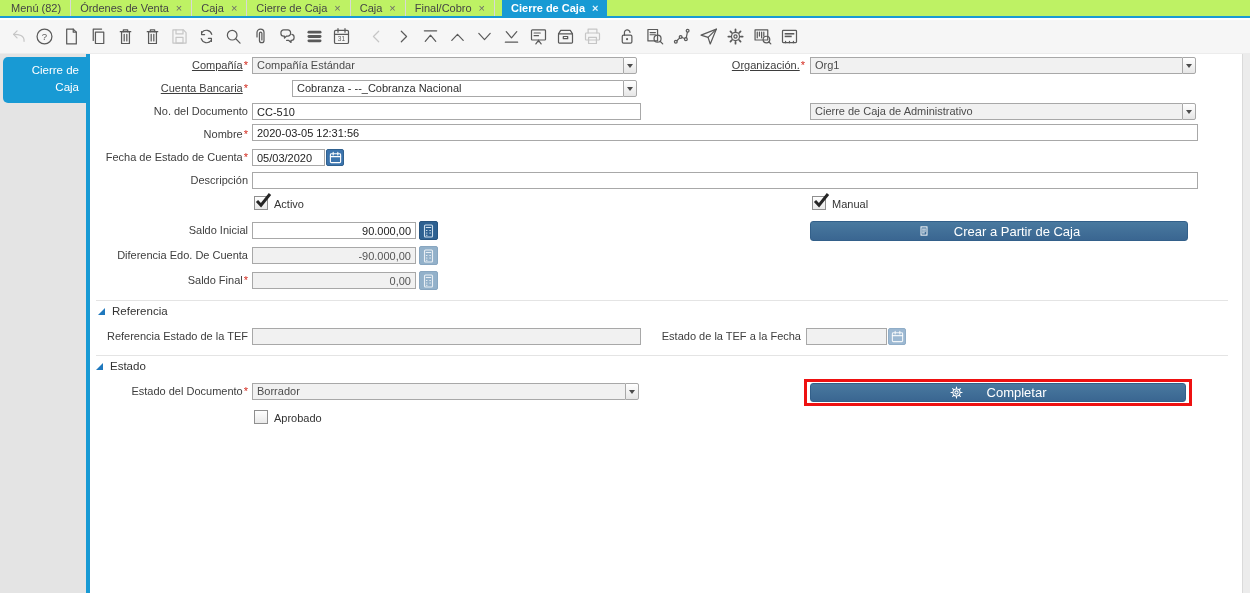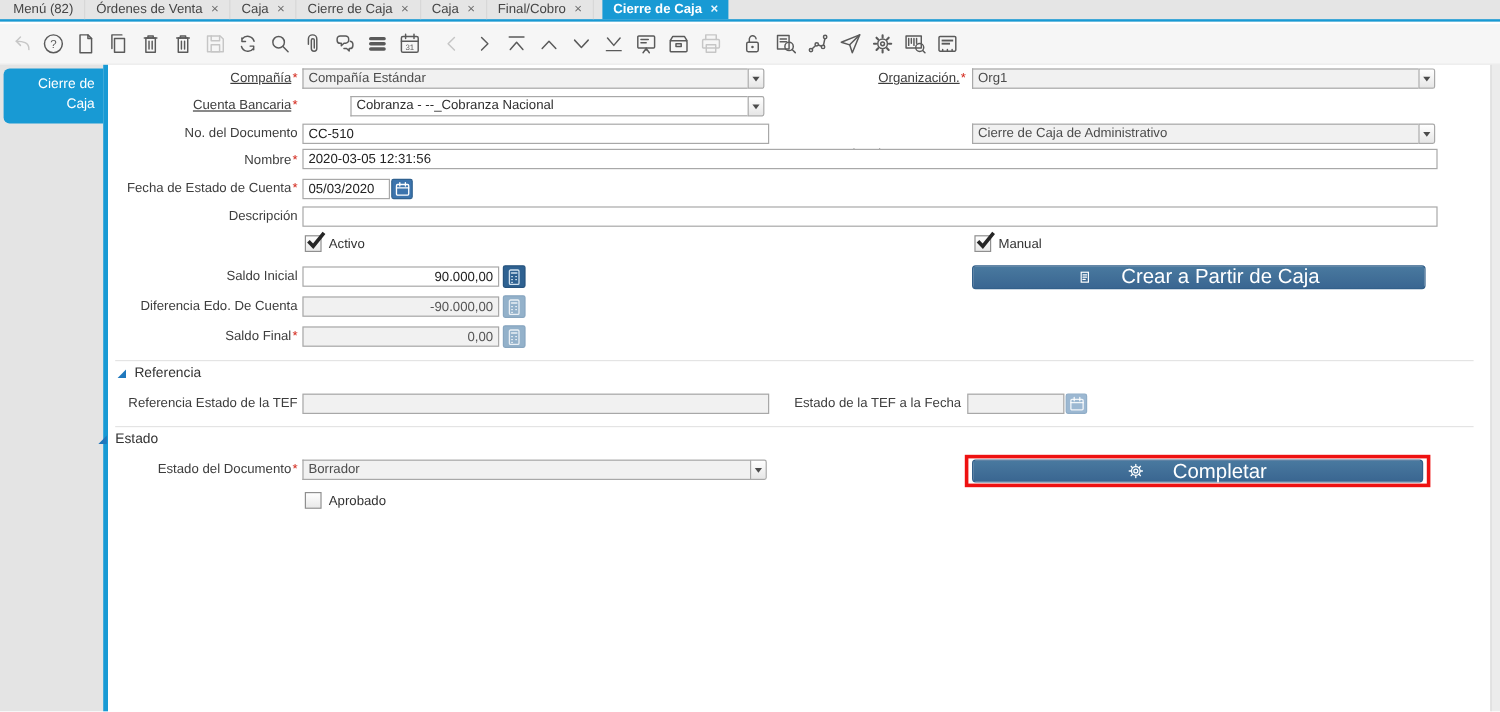--- a/index.html
+++ b/index.html
@@ -4,21 +4,21 @@
 <style>
   html,body{margin:0;padding:0;}
   body{
     width:1250px;height:593px;position:relative;overflow:hidden;
     font-family:"Liberation Sans","DejaVu Sans",sans-serif;
     font-size:11px;color:#333;background:#fff;
   }
 
   
   #tabbar{position:absolute;left:0;top:0;width:1250px;height:18px;
-    background:#e5e5e5;border-bottom:2px solid #189ad4;
+    background:#bef264;border-bottom:2px solid #189ad4;
     display:flex;align-items:stretch;padding-left:2px;box-sizing:border-box;}
   .wtab{display:flex;align-items:center;gap:7px;padding:0 9px;
     border-right:1px solid #d8d8d8;color:#454545;white-space:nowrap;cursor:pointer;}
   .wtab .x{color:#6a6a6a;font-size:11px;line-height:1;}
   .wtab.active{background:#189ad4;color:#fff;font-weight:bold;border-right:none;margin-left:7px;}
   .wtab.active .x{color:#e8f5fd;}
 
   
   #toolbar{position:absolute;left:0;top:20px;width:1250px;height:34px;
     background:#f6f6f6;border-bottom:1px solid #ececec;
@@ -62,21 +62,21 @@
   .combo .carr::after{content:"";border-left:3px solid transparent;border-right:3px solid transparent;
     border-top:4px solid #4c4c4c;}
 
   .cb{position:absolute;width:14px;height:14px;border:1px solid #8f8f8f;
     background:linear-gradient(#fefefe,#e9e9e9);box-sizing:border-box;cursor:pointer;}
   .cb svg{position:absolute;left:-1px;top:-5px;overflow:visible;}
   .cblbl{position:absolute;color:#333;}
 
   .btn-steel{position:absolute;background:linear-gradient(#49799f,#3a6691);color:#fff;
     border:1px solid #33608a;border-radius:3px;display:flex;align-items:center;
-    justify-content:center;gap:24px;font-size:17px;cursor:pointer;box-sizing:border-box;}
+    justify-content:center;gap:24px;font-size:13px;cursor:pointer;box-sizing:border-box;}
   .btn-steel svg{display:block;stroke:#fff;fill:none;stroke-width:1.3;stroke-linecap:round;}
 
   .sqbtn{position:absolute;border-radius:2px;display:flex;align-items:center;
     justify-content:center;box-sizing:border-box;cursor:pointer;}
   .sqbtn svg{display:block;fill:none;stroke-linecap:round;}
   .cal-on{background:#3c74ad;border:1px solid #30618f;}
   .cal-off{background:#9cb8d2;border:1px solid #90adc7;cursor:default;}
   .calc-on{background:#2e6191;border:1px solid #27547f;}
   .calc-off{background:#93b1ca;border:1px solid #88a6c0;cursor:default;}
 
@@ -422,21 +422,21 @@
 <div class="lbl" style="left:650px;top:330px;width:151px;"><span>Estado de la TEF a la Fecha</span></div>
 <input class="fld ro" style="left: 806px; top: 328px; width: 81px;" readonly="" value="">
 <div class="sqbtn cal-off" style="left:888px;top:328px;width:18px;height:17px;">
   <svg width="13" height="13" viewBox="0 0 14 14" style="stroke:rgba(255,255,255,.85);stroke-width:1.2;">
       <rect x="1.5" y="3" width="11" height="9.5" rx="1"></rect>
       <path d="M1.5 6h11M4.5 1.3v3M9.5 1.3v3"></path>
     </svg>
 </div>
 
 <div class="sep" style="top:355px;"></div>
-<div class="sect" style="left:82px;top:360px;">
+<div class="sect" style="left:96px;top:360px;">
   <span class="tri"></span>
   <span>Estado</span>
 </div>
 <div class="lbl" style="left:96px;top:385px;width:152px;"><span>Estado del Documento</span><span class="req">*</span></div>
 <div class="combo ro" style="left:252px;top:383px;width:387px;">
   <span class="cval">Borrador</span>
   <span class="carr"></span>
 </div>
 
 <div class="redbox" style="left:804px;top:379px;width:388px;height:27px;"></div>

